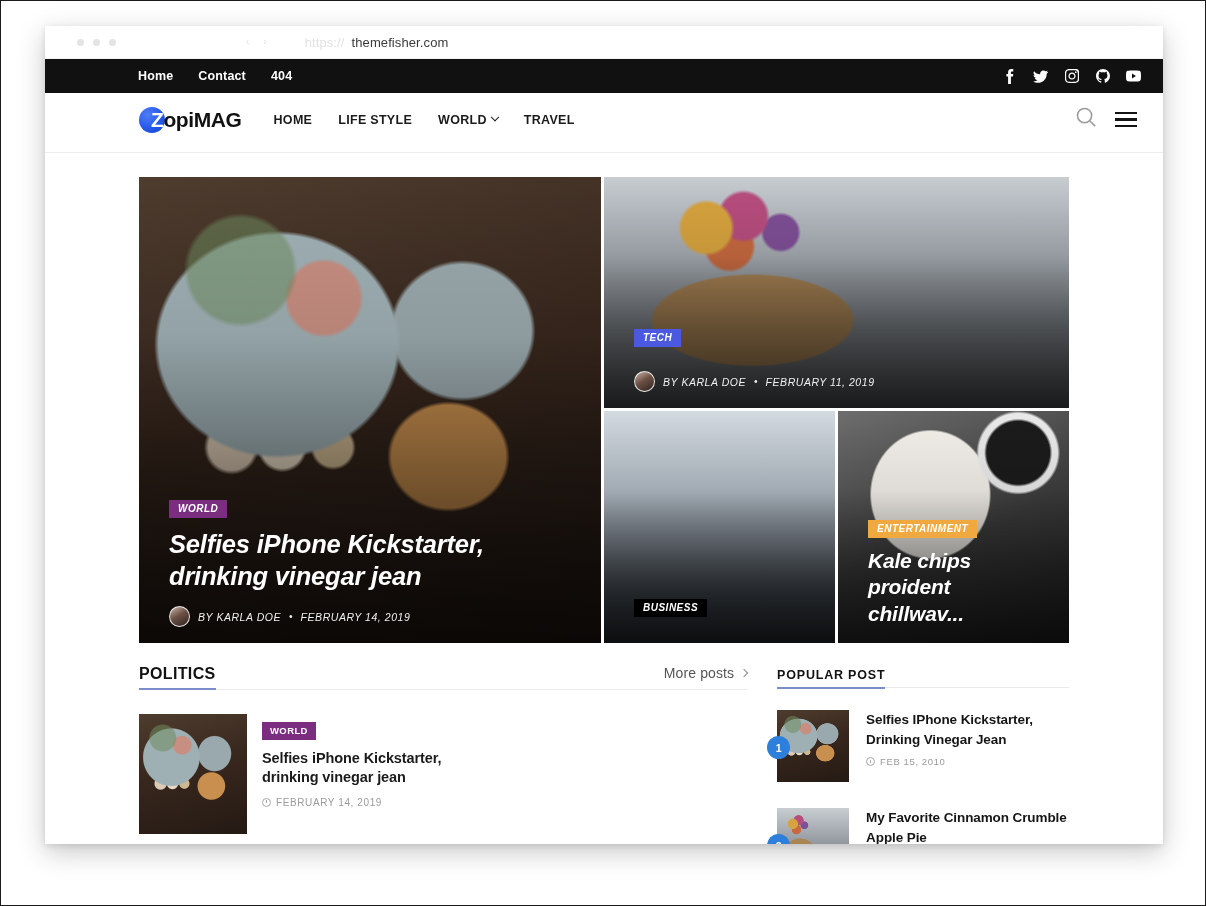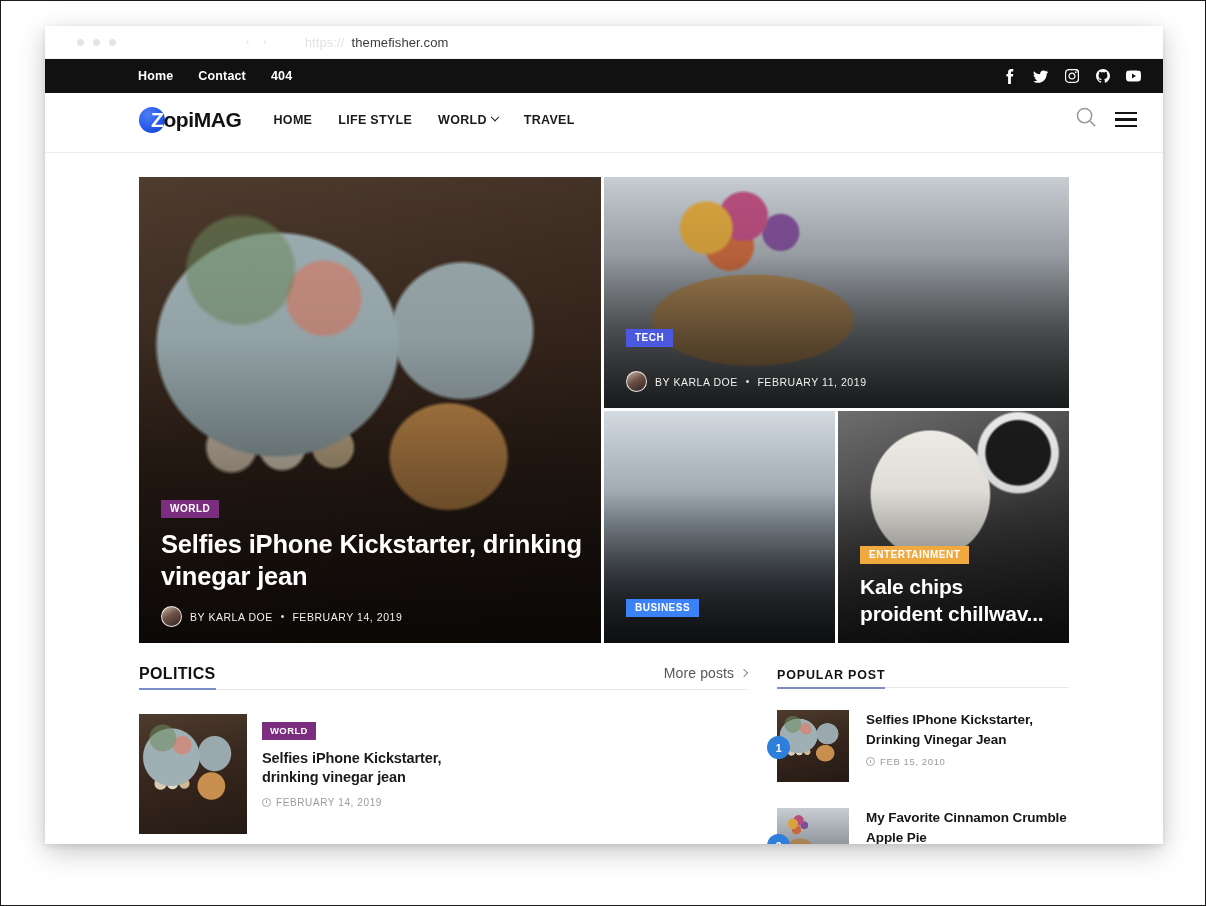--- a/index.html
+++ b/index.html
@@ -205,36 +205,37 @@
   }
   .hero-sm { width: 231px; position: relative; overflow: hidden; }
 
   .card-bg { position: absolute; inset: 0; }
   .card-shade {
     position: absolute; inset: 0;
     background: linear-gradient(to top, rgba(0,0,0,.72) 0%, rgba(0,0,0,.42) 34%, rgba(0,0,0,.08) 66%, rgba(0,0,0,0) 100%);
   }
   .card-body {
     position: absolute;
-    left: 4px; right: 0; bottom: 0;
+    left: 12px; right: 0; bottom: 0;
     padding: 0 18px 16px 18px;
+    font-style: italic;
   }
   .badge {
     display: inline-block;
     padding: 3px 9px 4px 9px;
     font-size: 10px;
     font-weight: bold;
     letter-spacing: .5px;
     color: #ffffff;
     margin-bottom: 10px;
     cursor: pointer;
   }
   .badge.world { background: #7b2d80; }
   .badge.tech { background: #4a59e0; }
-  .badge.business { background: #3b82f6; }
+  .badge.business { background: #000000; }
   .badge.entertainment { background: #f0a93f; }
 
   .card-title {
     color: #ffffff;
     font-weight: bold;
     line-height: 1.26;
     letter-spacing: -0.2px;
     cursor: pointer;
   }
   .card-title.xl { font-size: 25.5px; }

